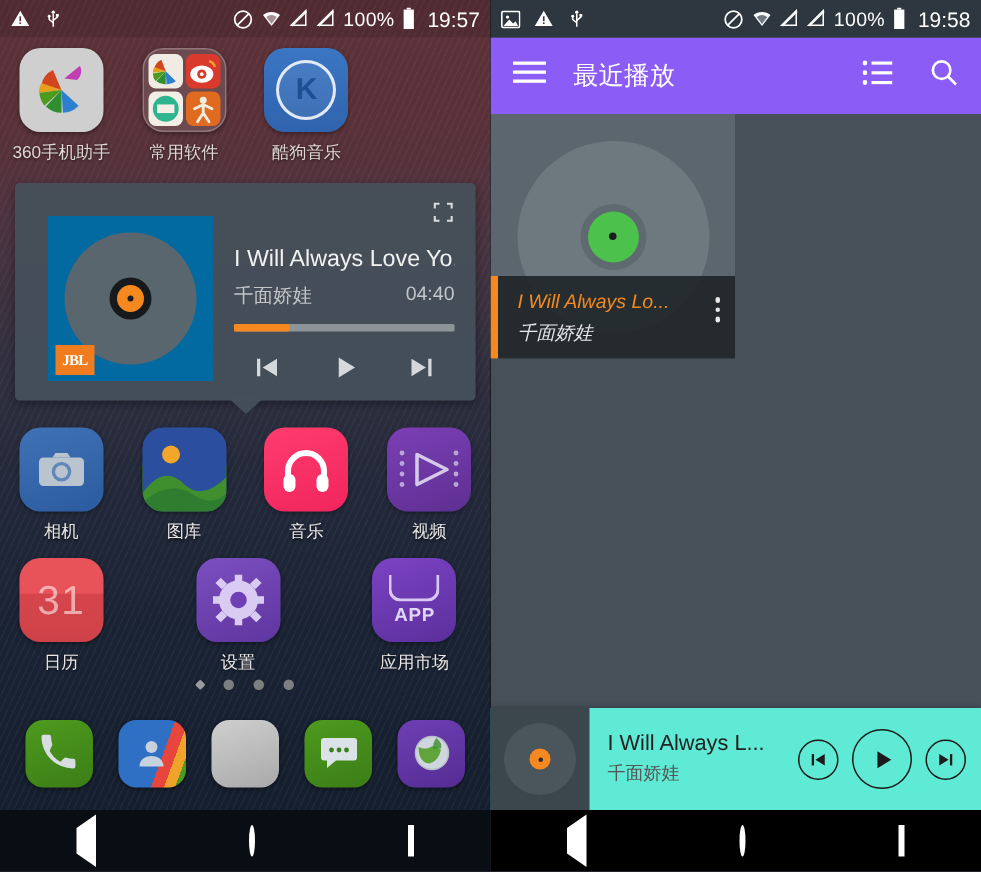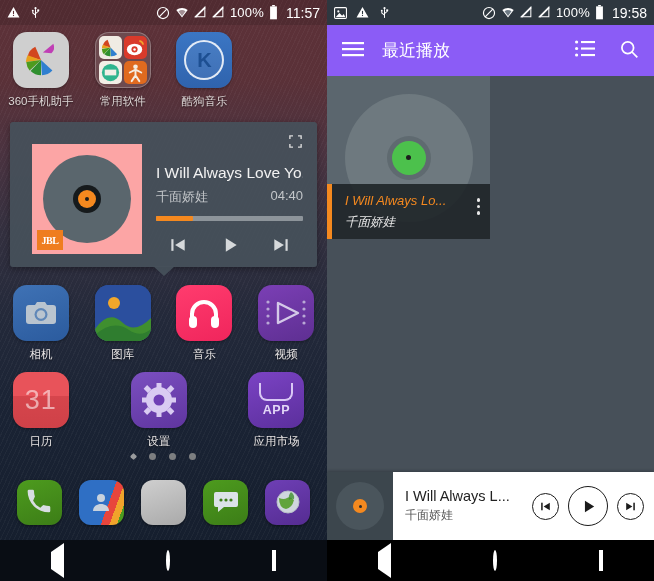--- a/index.html
+++ b/index.html
@@ -88,21 +88,21 @@
             align-items:center;gap:13px;}
   .pagedots span{width:7px;height:7px;border-radius:50%;background:#8e8e8e;opacity:.85;}
   .pagedots span.active{width:5px;height:5px;border-radius:1px;transform:rotate(45deg);background:#b0b0b0;}
 
   
   .widget{position:absolute;left:10px;top:122px;width:307px;height:145px;
           background:rgba(70,81,90,.93);border-radius:3px;box-shadow:0 2px 6px rgba(0,0,0,.35);}
   .widget .tail{position:absolute;left:50%;bottom:-9px;transform:translateX(-50%);
                 width:0;height:0;border-left:11px solid transparent;border-right:11px solid transparent;
                 border-top:10px solid rgba(70,81,90,.93);}
-  .art{position:absolute;left:22px;top:22px;width:110px;height:110px;background:#fca5a5;}
+  .art{position:absolute;left:22px;top:22px;width:110px;height:110px;background:#0369a1;}
   .vinyl{position:absolute;left:50%;top:50%;transform:translate(-50%,-50%);
          width:88px;height:88px;border-radius:50%;background:#5a666d;}
   .vinyl .hub{position:absolute;left:50%;top:50%;transform:translate(-50%,-50%);
               width:28px;height:28px;border-radius:50%;background:#161a1c;
               display:flex;align-items:center;justify-content:center;}
   .vinyl .hub .inner{width:18px;height:18px;border-radius:50%;background:#f5891f;
                      display:flex;align-items:center;justify-content:center;}
   .vinyl .hub .inner .dot{width:4px;height:4px;border-radius:50%;background:#1d1d1d;}
   .jbl{position:absolute;left:5px;bottom:4px;width:26px;height:20px;background:#ef7d1f;
        display:flex;align-items:center;justify-content:center;color:#fff;font-size:10px;
@@ -133,21 +133,21 @@
   .card .cvinyl .chub .cin{width:34px;height:34px;border-radius:50%;background:#4cc14c;
                            display:flex;align-items:center;justify-content:center;}
   .card .cvinyl .chub .cin .cdot{width:5px;height:5px;border-radius:50%;background:#1d1d1d;}
   .card .overlay{position:absolute;left:0;bottom:0;width:163px;height:55px;background:rgba(28,34,38,.88);
                  border-left:5px solid #f5891f;box-sizing:border-box;}
   .card .ctitle{position:absolute;left:13px;top:9px;color:#f5891f;font-size:13px;white-space:nowrap;}
   .card .cartist{position:absolute;left:13px;top:30px;color:#e8e8e8;font-size:12.5px;}
   .card .kebab{position:absolute;right:10px;top:14px;display:flex;flex-direction:column;gap:3px;}
   .card .kebab i{width:3.5px;height:3.5px;border-radius:50%;background:#e8e8e8;display:block;}
 
-  .playerbar{position:absolute;left:0;bottom:41px;width:327px;height:68px;background:#ffffff;
+  .playerbar{position:absolute;left:0;bottom:41px;width:327px;height:68px;background:#5eead4;
              display:flex;align-items:center;box-shadow:0 -1px 3px rgba(0,0,0,.25);}
   .playerbar .thumb{width:66px;height:68px;background:#3c464d;position:relative;flex:none;}
   .playerbar .thumb .tv{position:absolute;left:50%;top:50%;transform:translate(-50%,-50%);
                         width:48px;height:48px;border-radius:50%;background:#4a555c;
                         display:flex;align-items:center;justify-content:center;}
   .playerbar .thumb .tv .th{width:14px;height:14px;border-radius:50%;background:#f5891f;
                             display:flex;align-items:center;justify-content:center;}
   .playerbar .thumb .tv .th .td{width:3px;height:3px;border-radius:50%;background:#2a2a2a;}
   .playerbar .meta{margin-left:12px;flex:1;min-width:0;}
   .playerbar .ptitle{color:#222;font-size:14.5px;white-space:nowrap;overflow:hidden;}
@@ -219,21 +219,21 @@
                 <line x1="3" y1="21" x2="21" y2="3" stroke="#fff" stroke-width="1.9"></line>
               </svg>
           </span>
           <span class="sb-pct">100%</span>
           <span class="ic">
             <svg width="9" height="15" viewBox="0 0 12 22">
                 <rect x="4" y="0" width="4" height="2" fill="#fff"></rect>
                 <rect x="1" y="2" width="10" height="19" fill="#fff"></rect>
               </svg>
           </span>
-          <span class="sb-time">11:57</span>
+          <span class="sb-time">19:57</span>
         </div>
       </div>
 
       <div class="row" style="top:32px;">
         <div class="cell">
           <div class="icon ic360">
             <svg class="fan" viewBox="0 0 40 40">
               <path d="M20 20 L6 16 A14.5 14.5 0 0 1 14 6 Z" fill="#d2461f"></path>
               <path d="M20 20 L4 22 A16 16 0 0 1 6 15 Z" fill="#e8a01c"></path>
               <path d="M20 20 L8 31 A16 16 0 0 1 4.5 22 Z" fill="#4d9b1e"></path>

